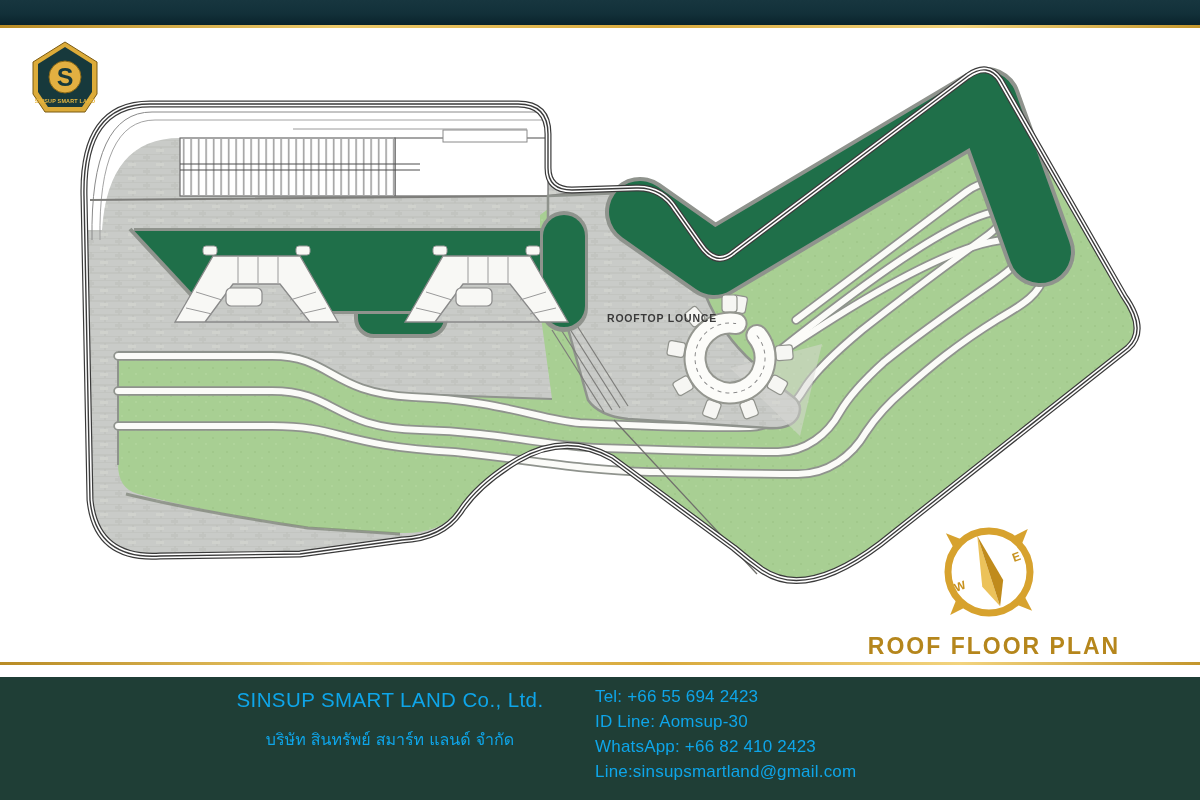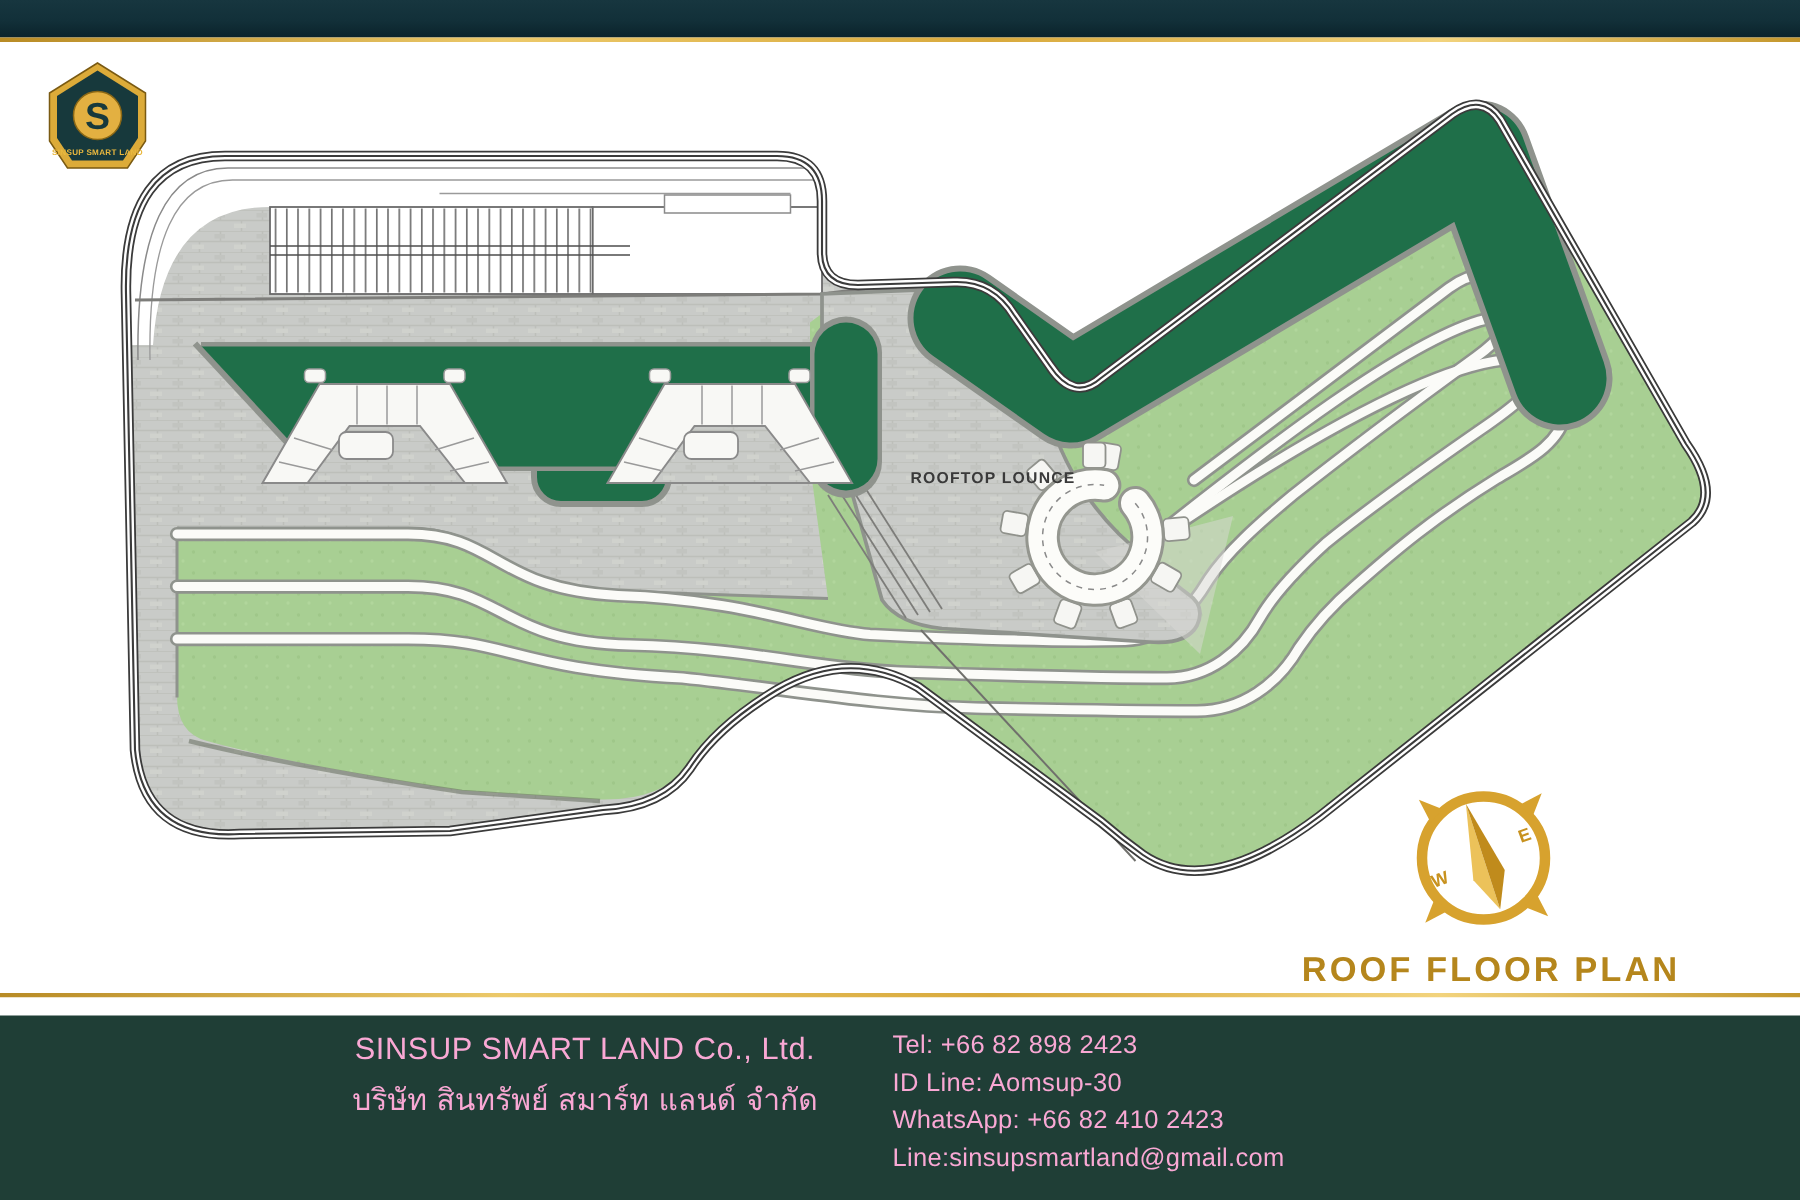--- a/index.html
+++ b/index.html
@@ -3,24 +3,24 @@
 <meta charset="utf-8">
 <style>
   html,body{margin:0;padding:0;background:#e8e8e8;}
   .page{position:relative;width:1200px;height:800px;margin:0 auto;background:#ffffff;overflow:hidden;
         font-family:"Liberation Sans", sans-serif;}
   .topbar{height:25px;background:linear-gradient(180deg,#17363f 0%,#123039 55%,#0a232b 100%);}
   .goldline{height:3px;background:linear-gradient(90deg,#b88b25 0%,#ecc96a 28%,#d8a93c 55%,#f2d37d 80%,#c3962c 100%);}
   .main{position:relative;height:634px;background:#ffffff;}
   .main svg{position:absolute;left:0;top:0;}
   .gap{height:12px;background:#ffffff;}
-  .footer{position:relative;height:123px;background:#1f3e36;color:#f9a8d4;}
+  .footer{position:relative;height:123px;background:#1f3e36;color:#0ea5e9;}
   .f-left{position:absolute;left:168px;top:11px;width:444px;text-align:center;}
   .f-left .en{font-size:20.5px;letter-spacing:.4px;}
-  .f-left .th{font-size:20px;margin-top:5px;font-family:"DejaVu Sans", sans-serif;}
+  .f-left .th{font-size:16px;margin-top:15px;font-family:"DejaVu Sans", sans-serif;}
   .f-right{position:absolute;left:595px;top:7px;}
   .f-right div{font-size:17px;line-height:25px;letter-spacing:.2px;}
 </style>
 </head>
 <body>
 
 <div class="page">
   <div class="topbar"></div>
   <div class="goldline"></div>
 
@@ -201,19 +201,19 @@
 
   <div class="goldline"></div>
   <div class="gap"></div>
 
   <div class="footer">
     <div class="f-left">
       <div class="en">SINSUP SMART LAND Co., Ltd.</div>
       <div class="th">บริษัท สินทรัพย์ สมาร์ท แลนด์ จำกัด</div>
     </div>
     <div class="f-right">
-      <div>Tel: +66 82 898 2423</div>
+      <div>Tel: +66 55 694 2423</div>
       <div>ID Line: Aomsup-30</div>
       <div>WhatsApp: +66 82 410 2423</div>
       <div>Line:sinsupsmartland@gmail.com</div>
     </div>
   </div>
 </div>
 
 </body></html>

